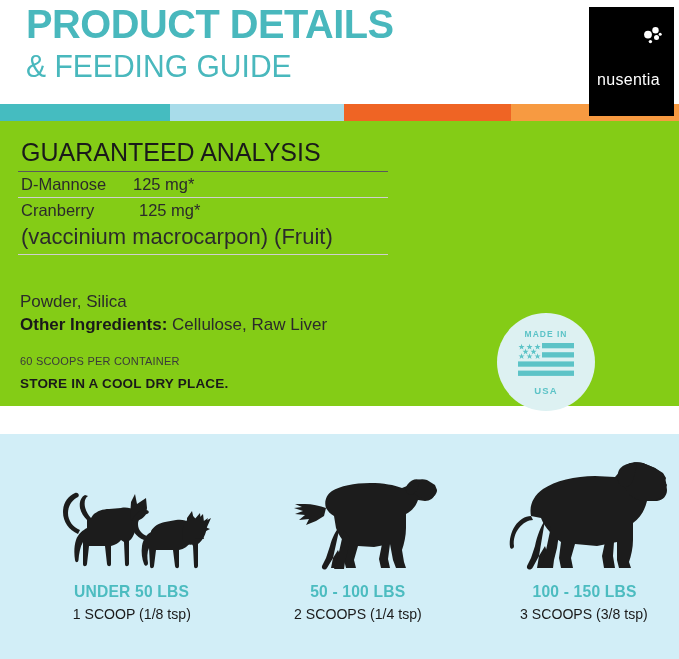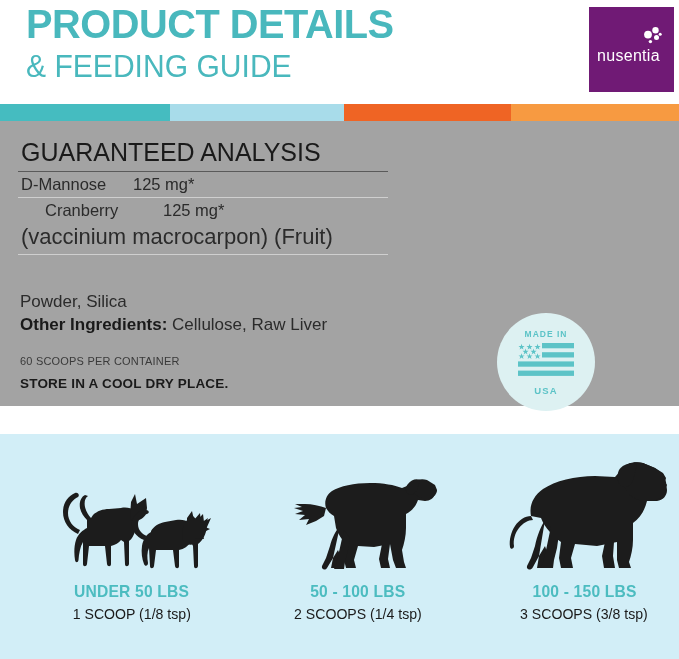--- a/index.html
+++ b/index.html
@@ -49,22 +49,22 @@
     white-space: nowrap;
     transform: scaleX(0.97);
     transform-origin: left center;
   }
 
   .logo-box {
     position: absolute;
     right: 5px;
     top: 7px;
     width: 85px;
-    height: 85px;
-    background: #701a75;
+    height: 109px;
+    background: #000000;
   }
   .logo-word {
     position: absolute;
     left: 8px;
     bottom: 27px;
     font-family: "Liberation Sans", sans-serif;
     font-size: 16px;
     color: #ffffff;
     letter-spacing: 0.3px;
   }
@@ -85,21 +85,21 @@
   .color-bar span { display: block; height: 100%; }
   .cb1 { width: 25.1%; background: #45bcc0; }
   .cb2 { width: 25.6%; background: #a8dcea; }
   .cb3 { width: 24.6%; background: #ef6424; }
   .cb4 { width: 24.7%; background: #f79a41; }
 
   
   .main {
     position: relative;
     height: 285px;
-    background: #a3a3a3;
+    background: #84cc16;
   }
 
   .analysis {
     position: absolute;
     left: 18px;
     top: 17px;
     width: 370px;
   }
   .analysis-title {
     font-family: "Liberation Sans", sans-serif;
@@ -116,21 +116,21 @@
   .ana-row {
     display: flex;
     align-items: baseline;
     padding: 3px 0 3px 3px;
     font-size: 16.5px;
     color: #2b2b2b;
     white-space: nowrap;
   }
   .ana-name { display: inline-block; }
   .n1 { width: 112px; }
-  .n2 { width: 118px; margin-left: 24px; }
+  .n2 { width: 118px; }
   .ana-amt { display: inline-block; }
   .ana-sub {
     padding: 1px 0 4px 3px;
     font-size: 22px;
     color: #2b2b2b;
     white-space: nowrap;
   }
   .ana-note {
     margin: 22px 0 0 3px;
     font-size: 14px;

